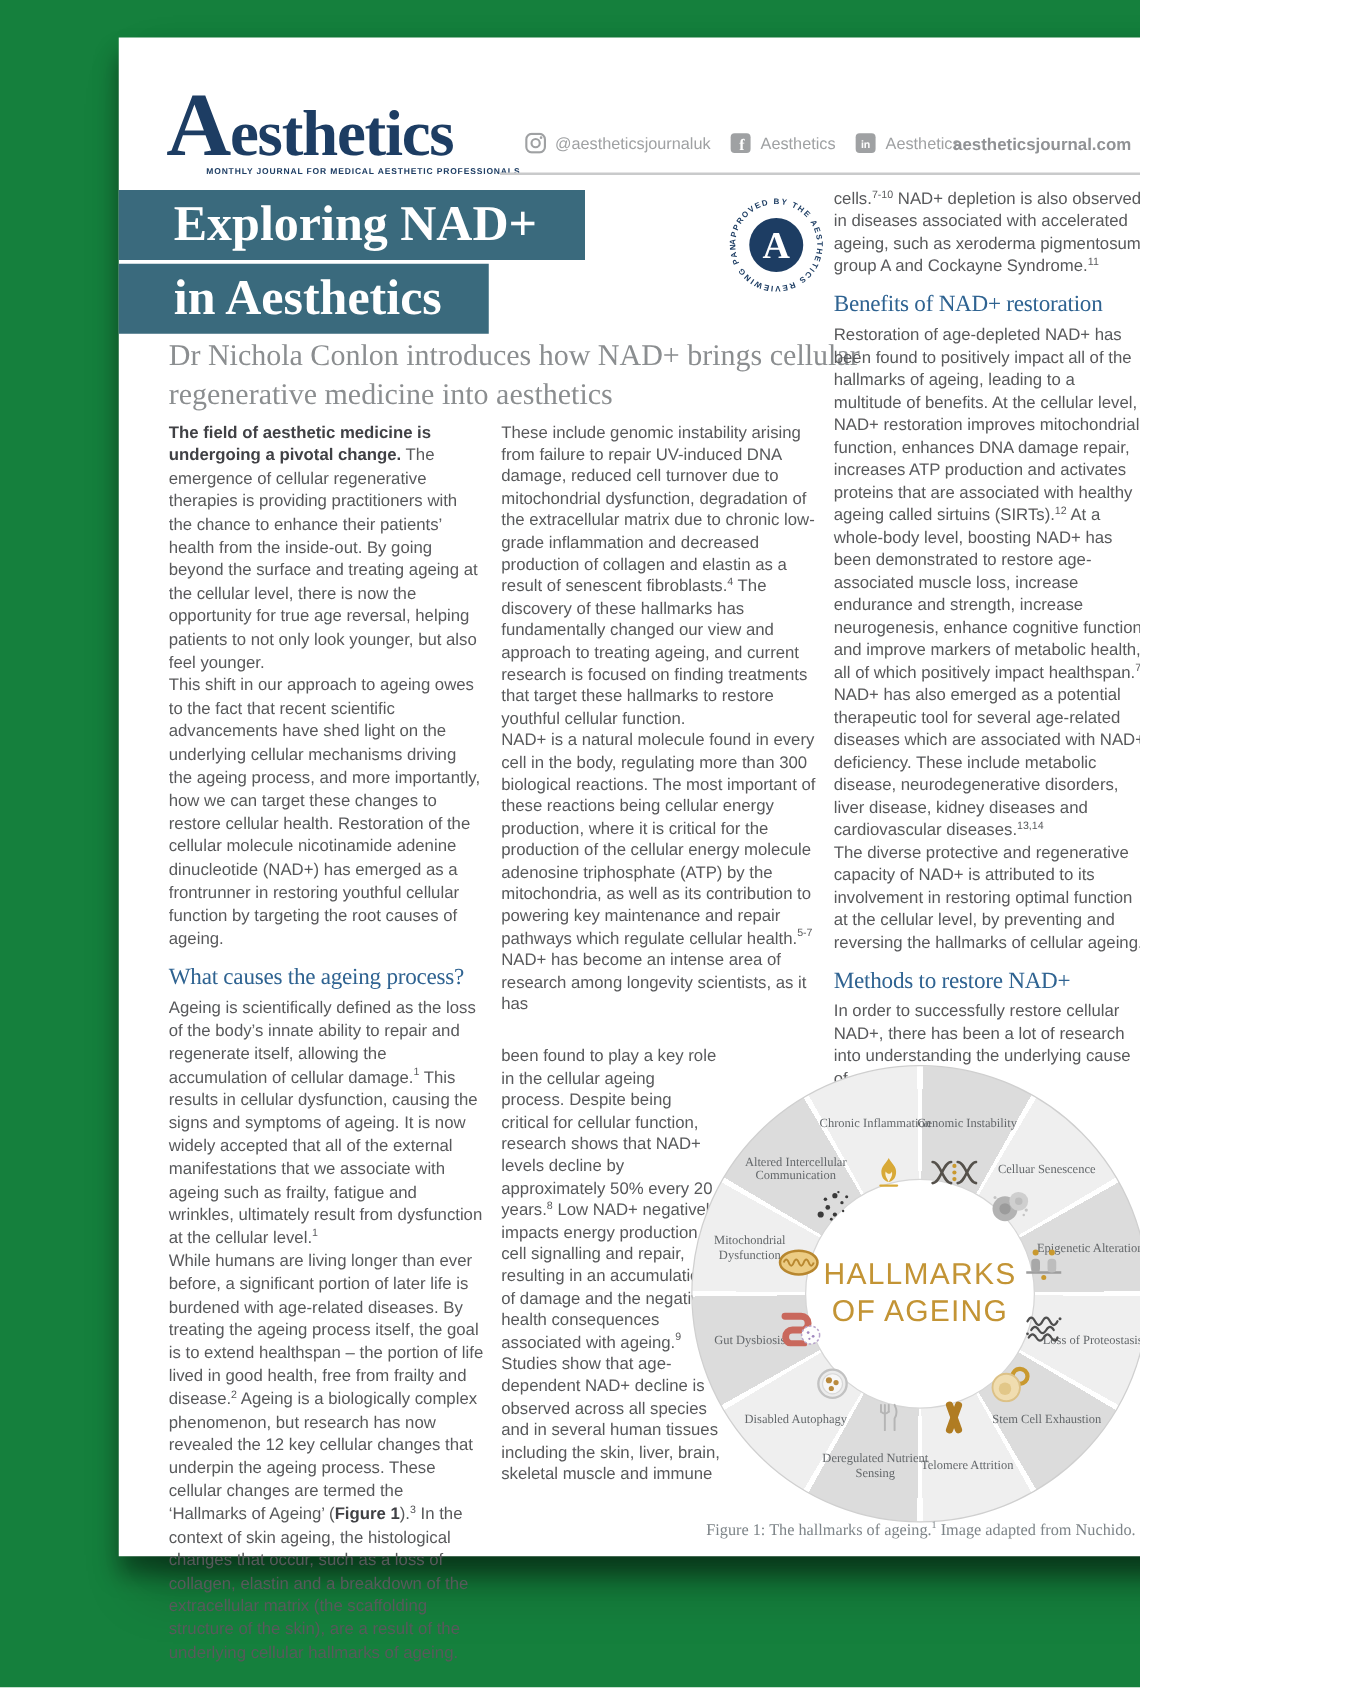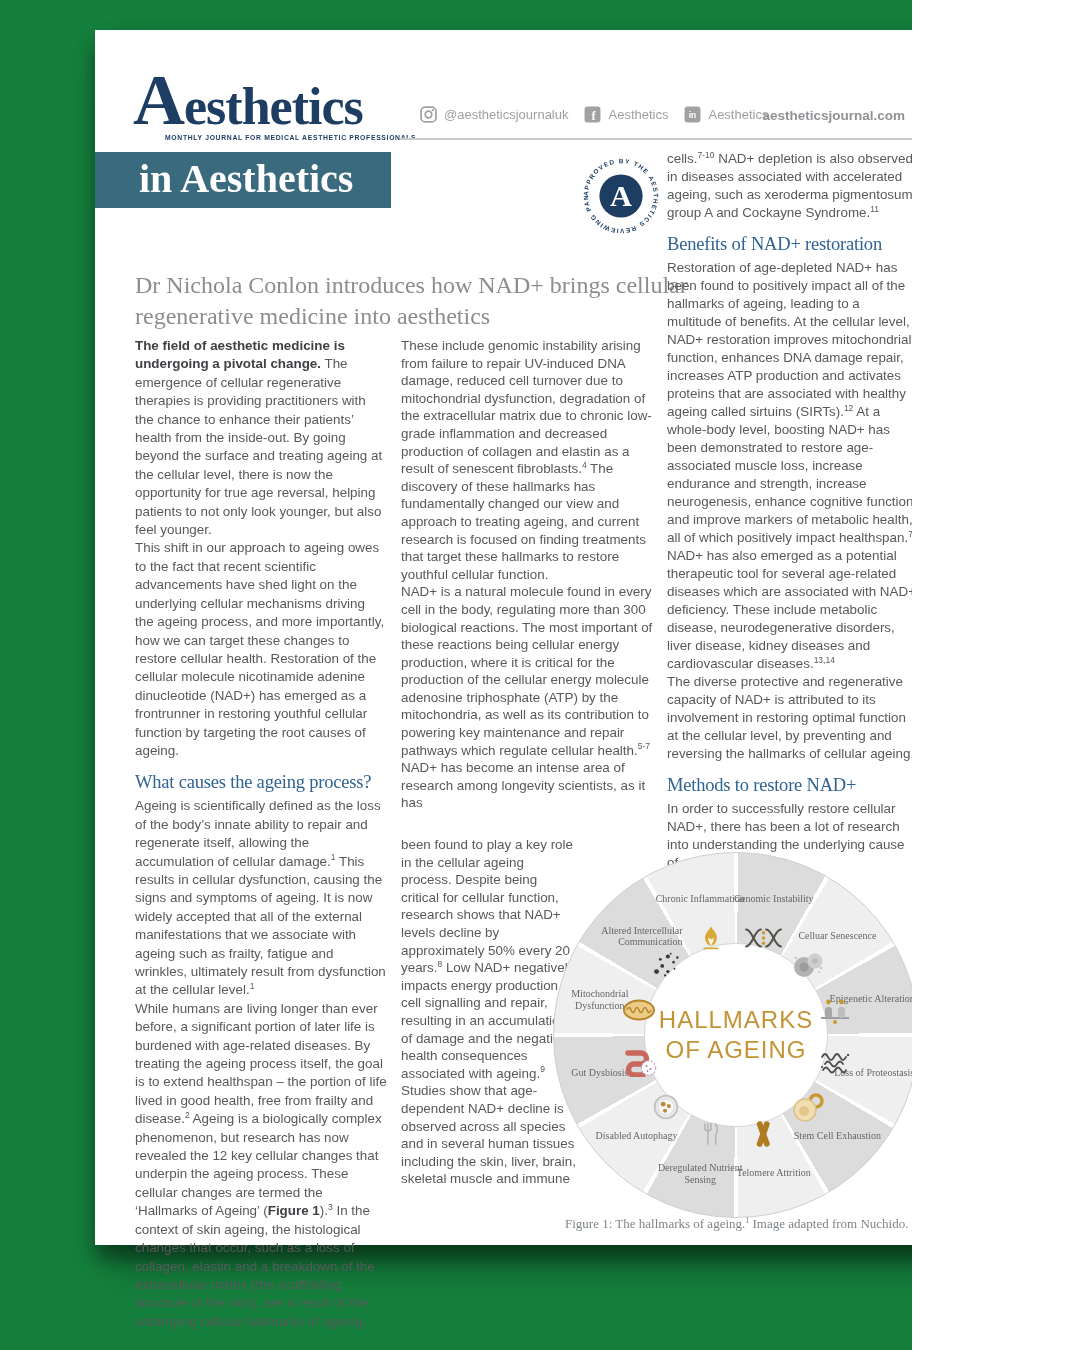--- a/index.html
+++ b/index.html
@@ -91,20 +91,21 @@
             <rect x="0.5" y="0.5" width="15" height="15" rx="3" fill="#9fa1a3"></rect>
             <text x="8" y="11.5" font-size="8" fill="#ffffff" text-anchor="middle" font-family="Liberation Sans, sans-serif" font-weight="bold">in</text>
           </svg>
       </span>
       <span class="lbl">Aesthetics</span>
     </div>
     <div class="website">aestheticsjournal.com</div>
     <div class="header-rule"></div>
 
     <div class="banner">
+      <span class="bl">Exploring NAD+</span>
       <span class="bl">in Aesthetics</span>
     </div>
 
     <svg class="badge" viewBox="0 0 100 100">
       <defs>
           <path id="badgecircle" d="M50,50 m-41,0 a41,41 0 1,1 82,0 a41,41 0 1,1 -82,0"></path>
         </defs>
       <circle cx="50" cy="50" r="27" fill="#1d3d63"></circle>
       <text class="blet" x="50" y="63" text-anchor="middle">A</text>
       <text class="ring"><textPath href="#badgecircle">APPROVED BY THE AESTHETICS REVIEWING PANEL</textPath></text>
@@ -257,21 +258,21 @@
               </g>
             </svg>
           </div>
           <div class="hm-label" style="left: 45.8385px; top: 146.248px;">Mitochondrial Dysfunction</div>
           <div class="hm-icon" style="left: 85.4415px; top: 156.859px;">
             <svg viewBox="0 0 36 30" width="40" height="30">
               <ellipse cx="18" cy="15" rx="15" ry="9.5" fill="#eccc84" stroke="#b8872f" stroke-width="2"></ellipse>
               <path d="M6 15 q2 -5 4 0 t4 0 t4 0 t4 0 t4 0 t4 0" fill="none" stroke="#b8872f" stroke-width="1.6"></path>
             </svg>
           </div>
-          <div class="hm-label" style="left: 82.5908px; top: 82.5908px; text-align: right;">Altered Intercellular Communication</div>
+          <div class="hm-label" style="left: 82.5908px; top: 82.5908px;">Altered Intercellular Communication</div>
           <div class="hm-icon" style="left: 111.582px; top: 111.582px;">
             <svg viewBox="0 0 36 30" width="34" height="30">
               <g fill="#3a3a3a">
                 <circle cx="8" cy="22" r="2.6"></circle>
                 <circle cx="14" cy="16" r="2"></circle>
                 <circle cx="20" cy="22" r="1.8"></circle>
                 <circle cx="12" cy="9" r="1.5"></circle>
                 <circle cx="20" cy="6" r="2.2"></circle>
                 <circle cx="26" cy="12" r="1.4"></circle>
                 <circle cx="27" cy="19" r="1"></circle>

